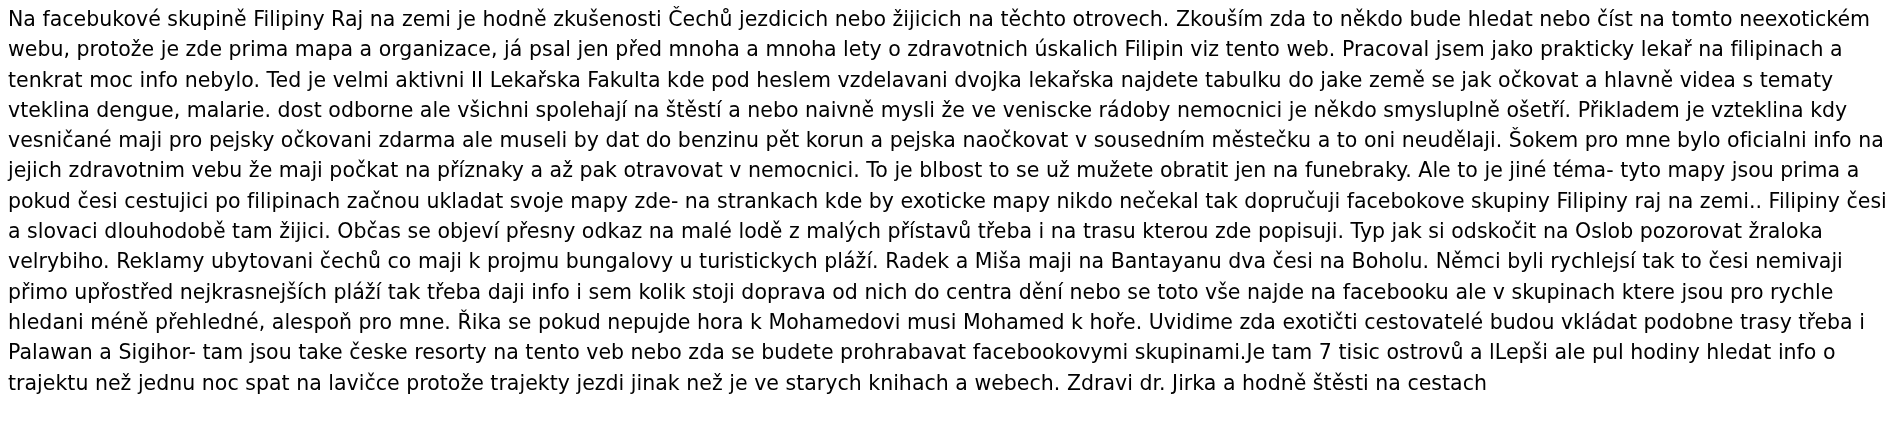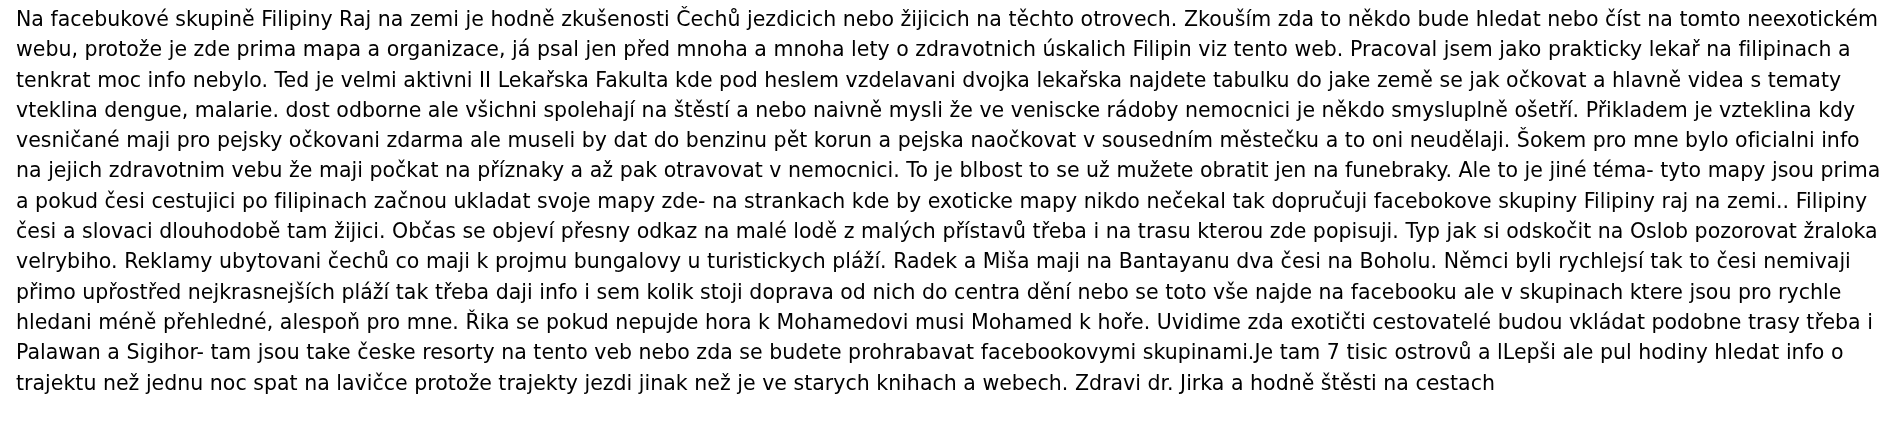--- a/index.html
+++ b/index.html
@@ -10,21 +10,21 @@
   body {
     width: 1896px;
     height: 435px;
     overflow: hidden;
     font-family: "DejaVu Sans", "Liberation Sans", sans-serif;
   }
   .page {
     width: 1896px;
     height: 359px;
     box-sizing: border-box;
-    padding: 4px 6px 0 16px;
+    padding: 4px 6px 0 8px;
     background: #ffffff;
   }
   .body-text {
     font-family: "DejaVu Sans", "Liberation Sans", sans-serif;
     font-size: 20.5px;
     line-height: 30.3px;
     color: #000000;
     text-align: left;
     white-space: pre-wrap;
     word-spacing: 0px;

